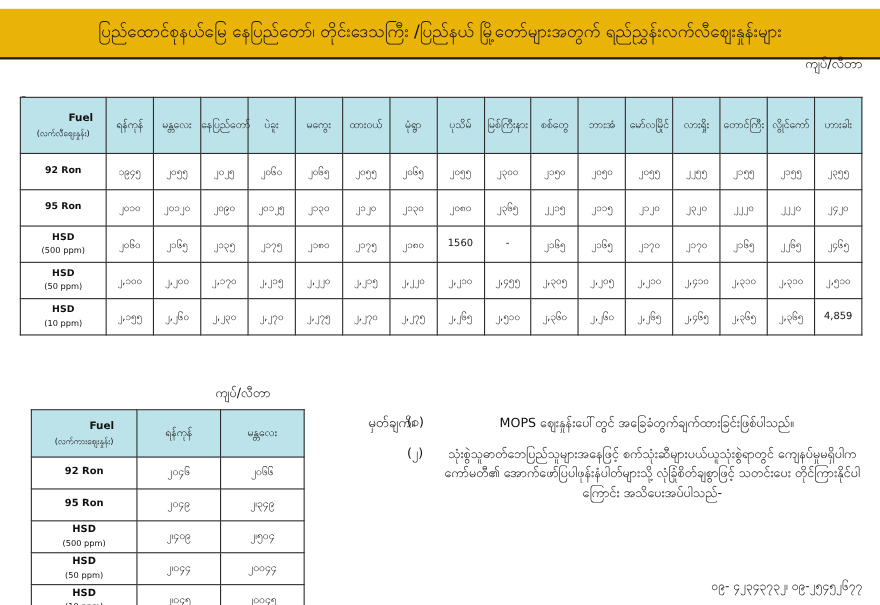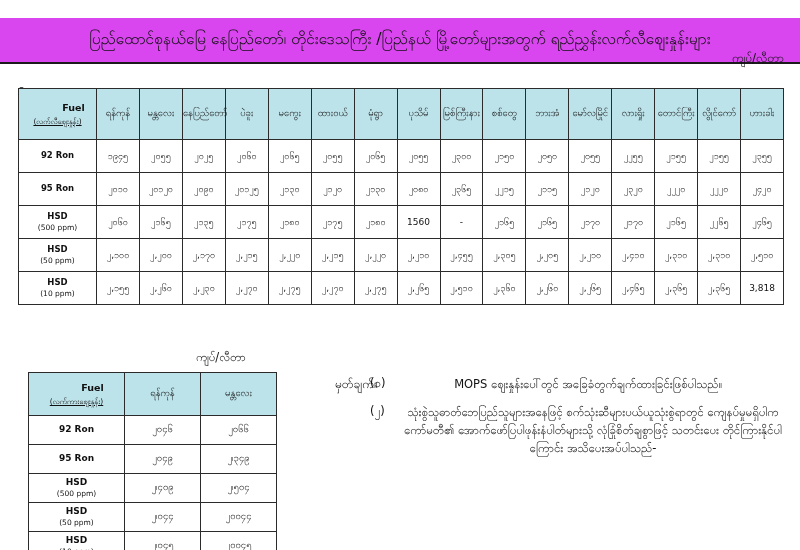--- a/index.html
+++ b/index.html
@@ -19,24 +19,24 @@
     position: relative;
     width: 800px;
     height: 550px;
     box-sizing: border-box;
   }
 
   
   .header-band {
     position: absolute;
     left: 0;
-    top: 18px;
+    top: 8px;
     width: 800px;
     height: 44px;
-    background: #d946ef;
+    background: #eab308;
     border-bottom: 2px solid #1b1b1b;
     display: flex;
     align-items: center;
     justify-content: center;
   }
   .header-title {
     font-size: 15.5px;
     letter-spacing: 0px;
     color: #111111;
     white-space: nowrap;
@@ -104,21 +104,21 @@
     background: #ffffff;
     font-size: 8.5px;
     font-weight: bold;
     line-height: 1.35;
     padding: 2px 0;
   }
   table.grid tbody td {
     height: 28px;
   }
   .fh-line1 { font-weight: bold; font-size: 9.5px; display:block;padding-left:32px; }
-  .fh-line2 { font-size: 7.5px; display:block;text-decoration:underline; }
+  .fh-line2 { font-size: 7.5px; display:block; }
 
   .rl-main { display:block; }
   .rl-sub { display:block; font-size: 7.5px; font-weight: normal; }
 
   
   .unit-text-mid {
     position: absolute;
     left: 196px;
     top: 350px;
     font-size: 11.5px;
@@ -357,21 +357,21 @@
           <td>၂,၂၇၀</td>
           <td>၂,၂၇၅</td>
           <td>၂,၂၆၅</td>
           <td>၂,၅၁၀</td>
           <td>၂,၃၆၀</td>
           <td>၂,၂၆၀</td>
           <td>၂,၂၆၅</td>
           <td>၂,၄၆၅</td>
           <td>၂,၃၆၅</td>
           <td>၂,၃၆၅</td>
-          <td>3,818</td>
+          <td>4,859</td>
         </tr>
       </tbody>
     </table>
   </div>
 
   <div class="unit-text-mid">ကျပ်/လီတာ</div>
 
   <div class="small-table-wrap">
     <table class="small">
       <colgroup>
@@ -436,15 +436,16 @@
 
   <div class="notes">
     <div class="notes-title">မှတ်ချက်။</div>
     <div class="note-num" id="note1-num">(၁)</div>
     <div class="note-item" id="note1-body">MOPS ဈေးနှုန်းပေါ်တွင် အခြေခံတွက်ချက်ထားခြင်းဖြစ်ပါသည်။</div>
     <div class="note-num" id="note2-num">(၂)</div>
     <div class="note-item" id="note2-body">သုံးစွဲသူဓာတ်ဘေပြည်သူများအနေဖြင့် စက်သုံးဆီများပယ်ယူသုံးစွဲရာတွင် ကျေနပ်မှုမရှိပါက ကော်မတီ၏ အောက်ဖော်ပြပါဖုန်းနံပါတ်များသို့ လုံခြုံစိတ်ချစွာဖြင့် သတင်းပေး တိုင်ကြားနိုင်ပါကြောင်း အသိပေးအပ်ပါသည်-</div>
   </div>
 
   <div class="footer-lines">
+    <div class="footer-line">၀၉- ၄၂၃၄၃၇၃၂၊ ၀၉-၂၅၄၅၂၆၇၇</div>
   </div>
 
 </div>
 
 </body></html>

